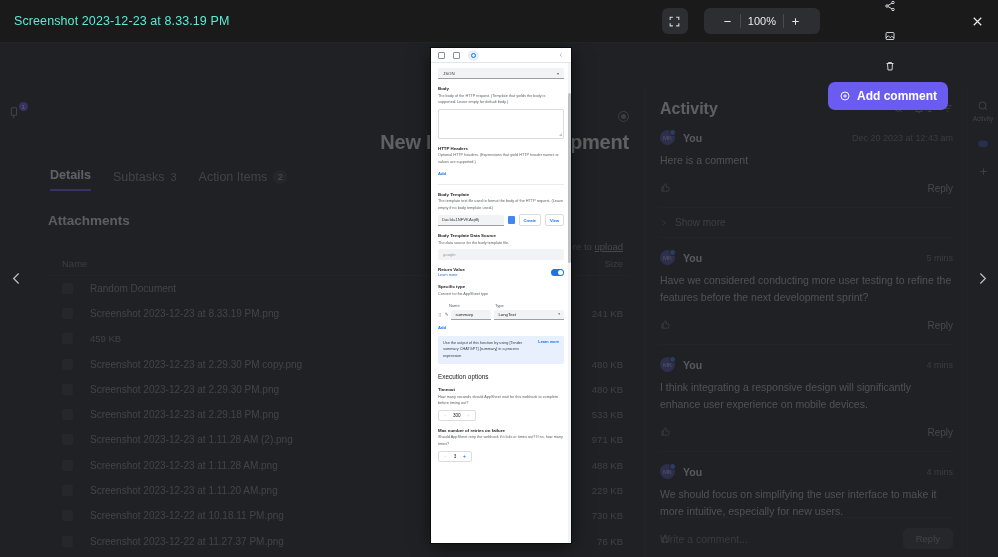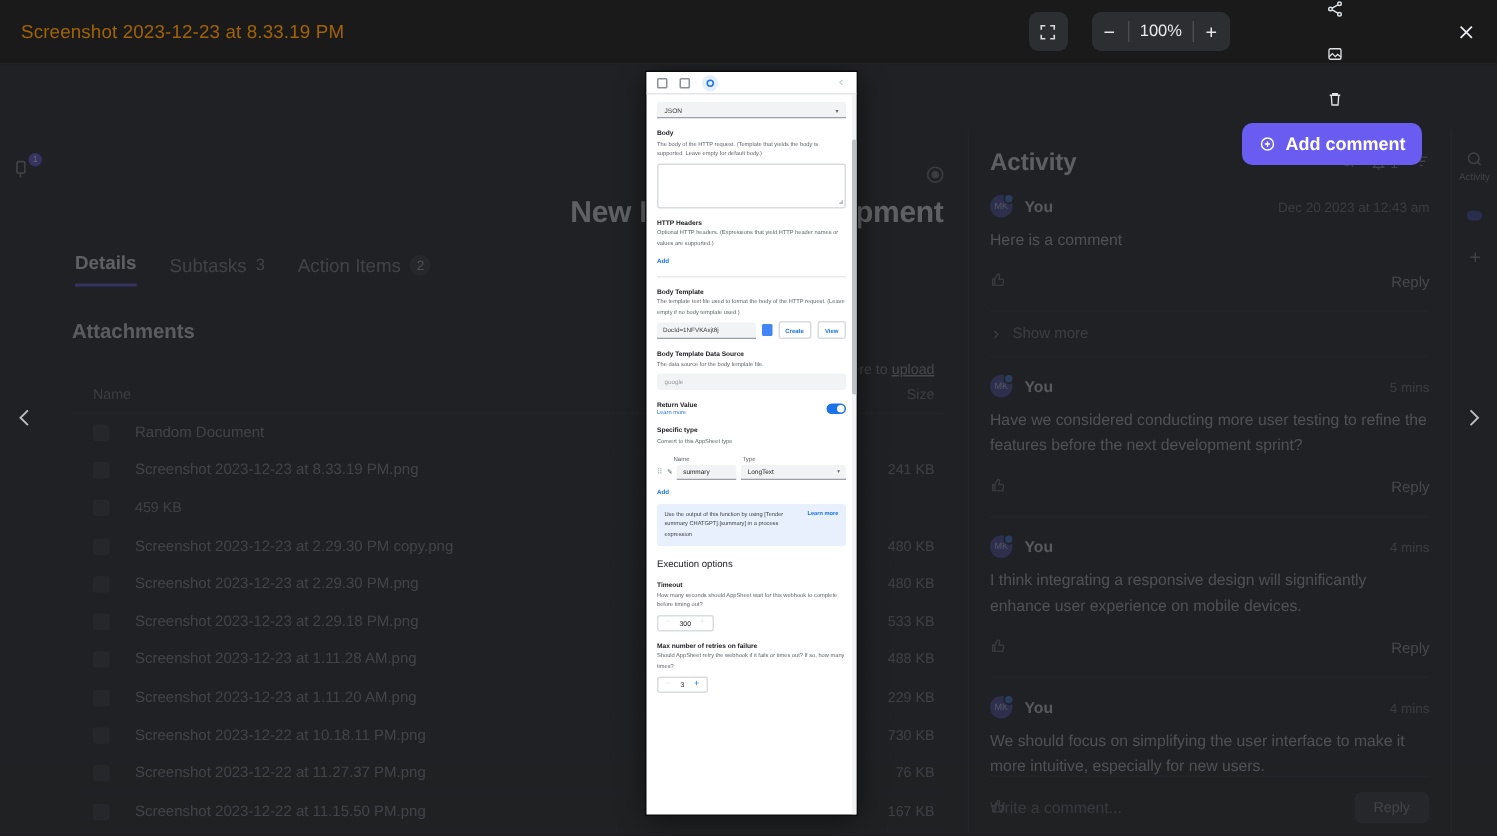--- a/index.html
+++ b/index.html
@@ -14,36 +14,36 @@
 
   
   .lb-toolbar {
     position: absolute; left: 0; top: 0; width: 998px; height: 43px;
     background: #1a1a1b;
     display: flex; align-items: center;
     z-index: 40;
     border-bottom: 1px solid #232325;
   }
   .lb-title {
-    color: #a16207; font-size: 12.5px; margin-left: 14px; white-space: nowrap;
+    color: #5eead4; font-size: 12.5px; margin-left: 14px; white-space: nowrap;
     letter-spacing: .1px;
   }
   .lb-spacer { flex: 1; }
   .zoom-group {
     display: flex; align-items: center; height: 26px;
     margin-right: 8px;
   }
   .icon-btn {
     width: 26px; height: 26px; border-radius: 6px;
     display: flex; align-items: center; justify-content: center;
     background: #2d2e31; color: #d6d8db; cursor: pointer;
   }
   .zoom-pill {
     display: flex; align-items: center; height: 26px;
-    background: #2d2e31; border-radius: 6px; margin-left: 16px; padding: 0 0;
+    background: #2d2e31; border-radius: 6px; margin-left: 16px; padding: 0 12px;
   }
   .zoom-btn {
     width: 24px; height: 24px; display: flex; align-items: center; justify-content: center;
     color: #e3e5e8; cursor: pointer; font-size: 14px;
   }
   .zoom-sep { width: 1px; height: 14px; background: #4a4b4e; }
   .zoom-level { color: #e8eaed; font-size: 11px; padding: 0 7px; min-width: 38px; text-align: center; }
 
   .tb-actions { display: flex; align-items: center; gap: 2px; margin-right: 10px; flex-direction: column; }
   .tb-item {
@@ -354,20 +354,25 @@
           </div>
           <div class="file-row">
             <span class="file-ico"></span>
             <span class="file-name">Screenshot 2023-12-23 at 2.29.30 PM.png</span>
             <span class="file-size">480 KB</span>
           </div>
           <div class="file-row">
             <span class="file-ico"></span>
             <span class="file-name">Screenshot 2023-12-23 at 2.29.18 PM.png</span>
             <span class="file-size">533 KB</span>
+          </div>
+          <div class="file-row">
+            <span class="file-ico"></span>
+            <span class="file-name">Screenshot 2023-12-23 at 1.11.28 AM (2).png</span>
+            <span class="file-size">971 KB</span>
           </div>
           <div class="file-row">
             <span class="file-ico"></span>
             <span class="file-name">Screenshot 2023-12-23 at 1.11.28 AM.png</span>
             <span class="file-size">488 KB</span>
           </div>
           <div class="file-row">
             <span class="file-ico"></span>
             <span class="file-name">Screenshot 2023-12-23 at 1.11.20 AM.png</span>
             <span class="file-size">229 KB</span>

